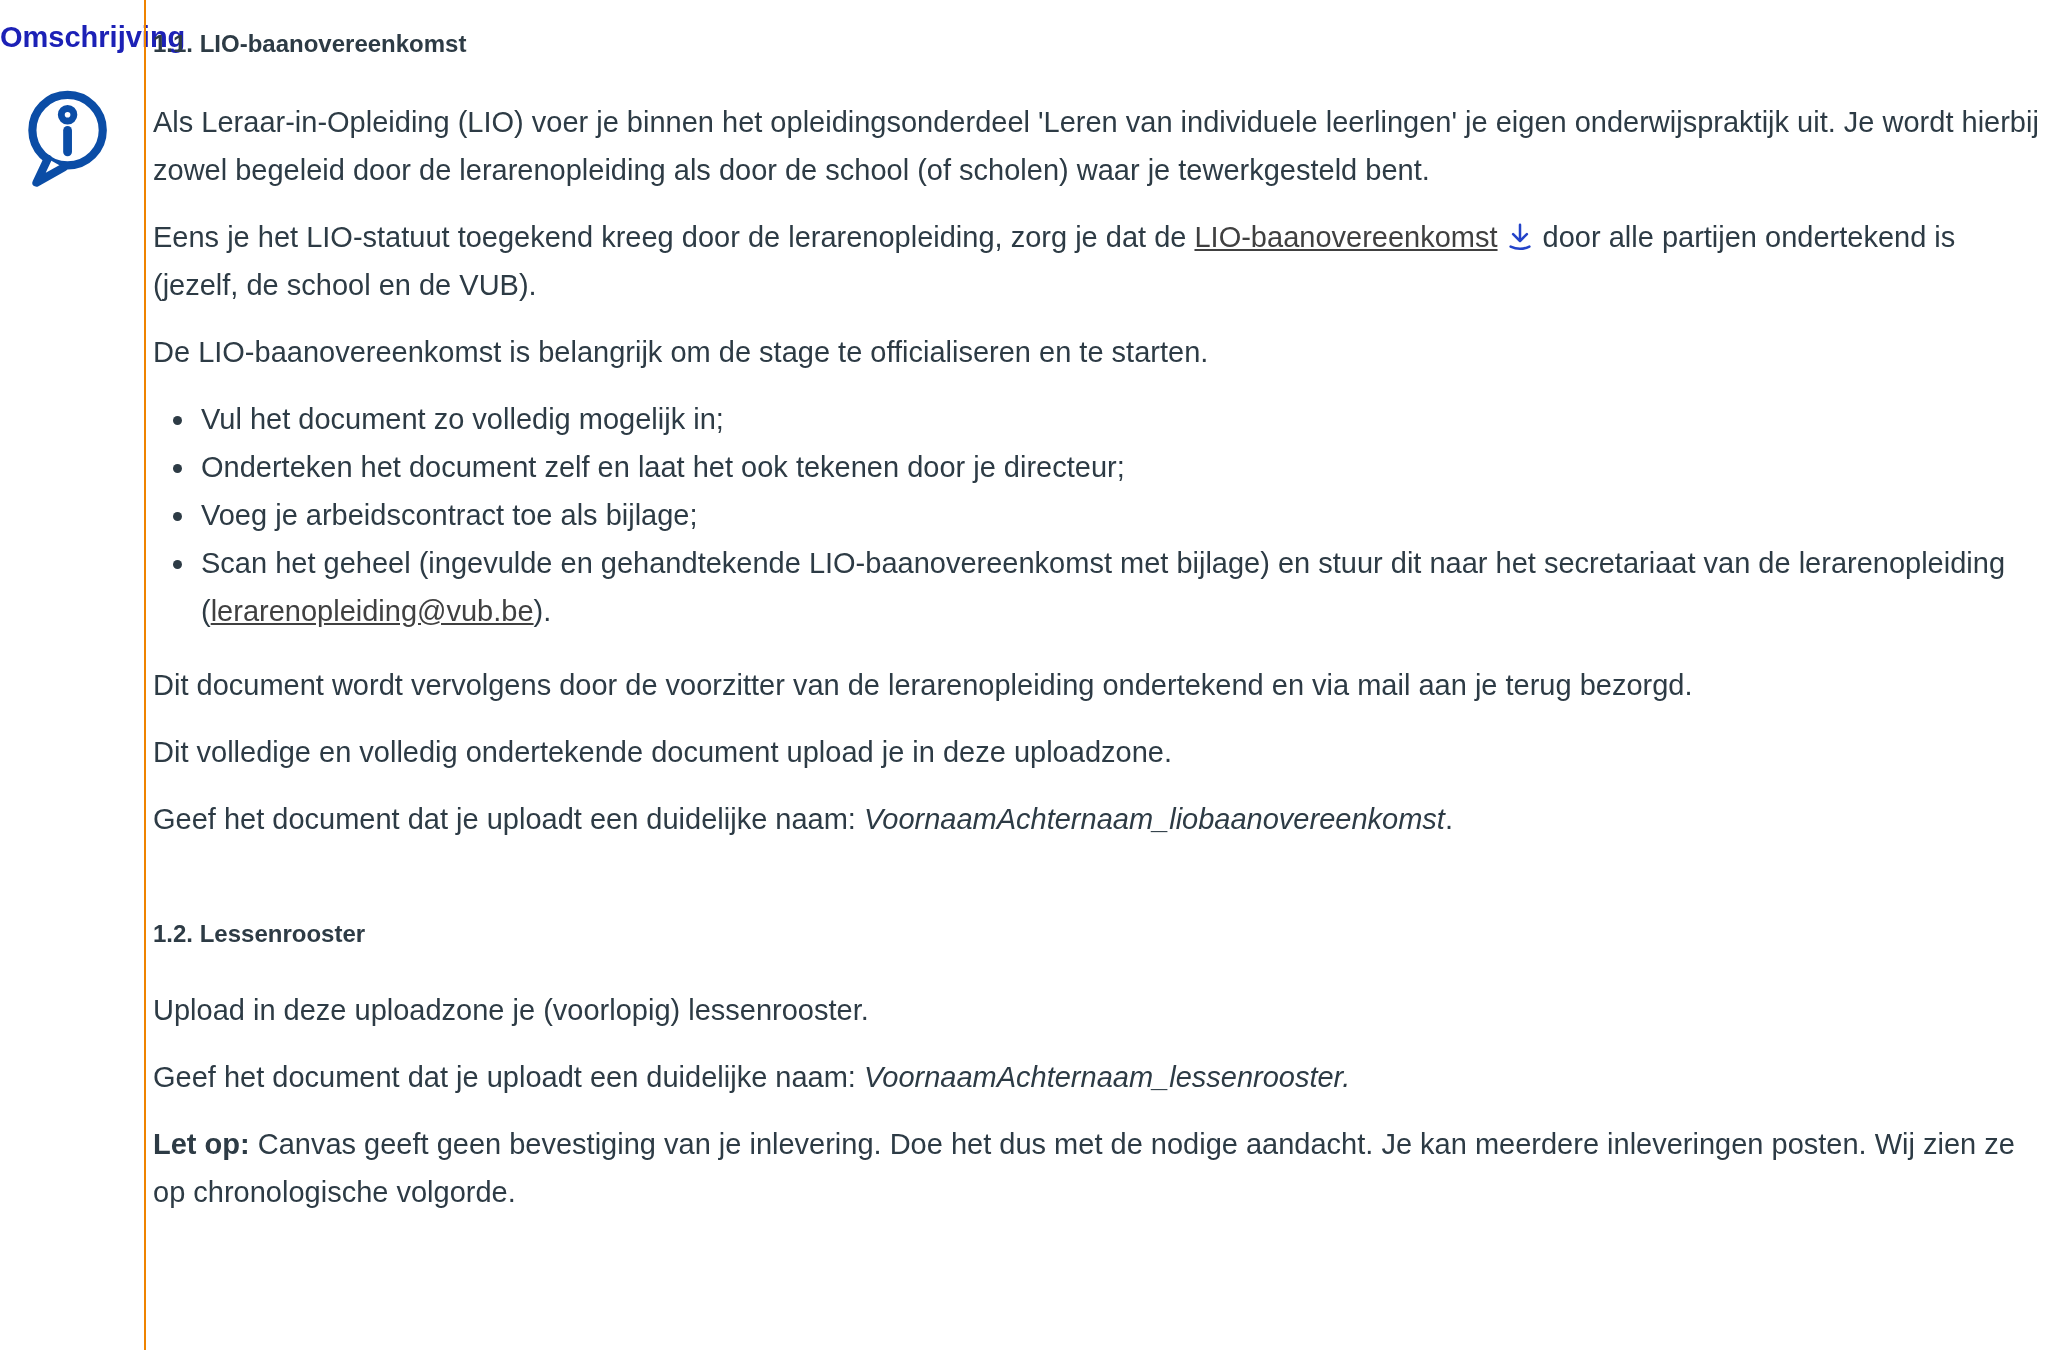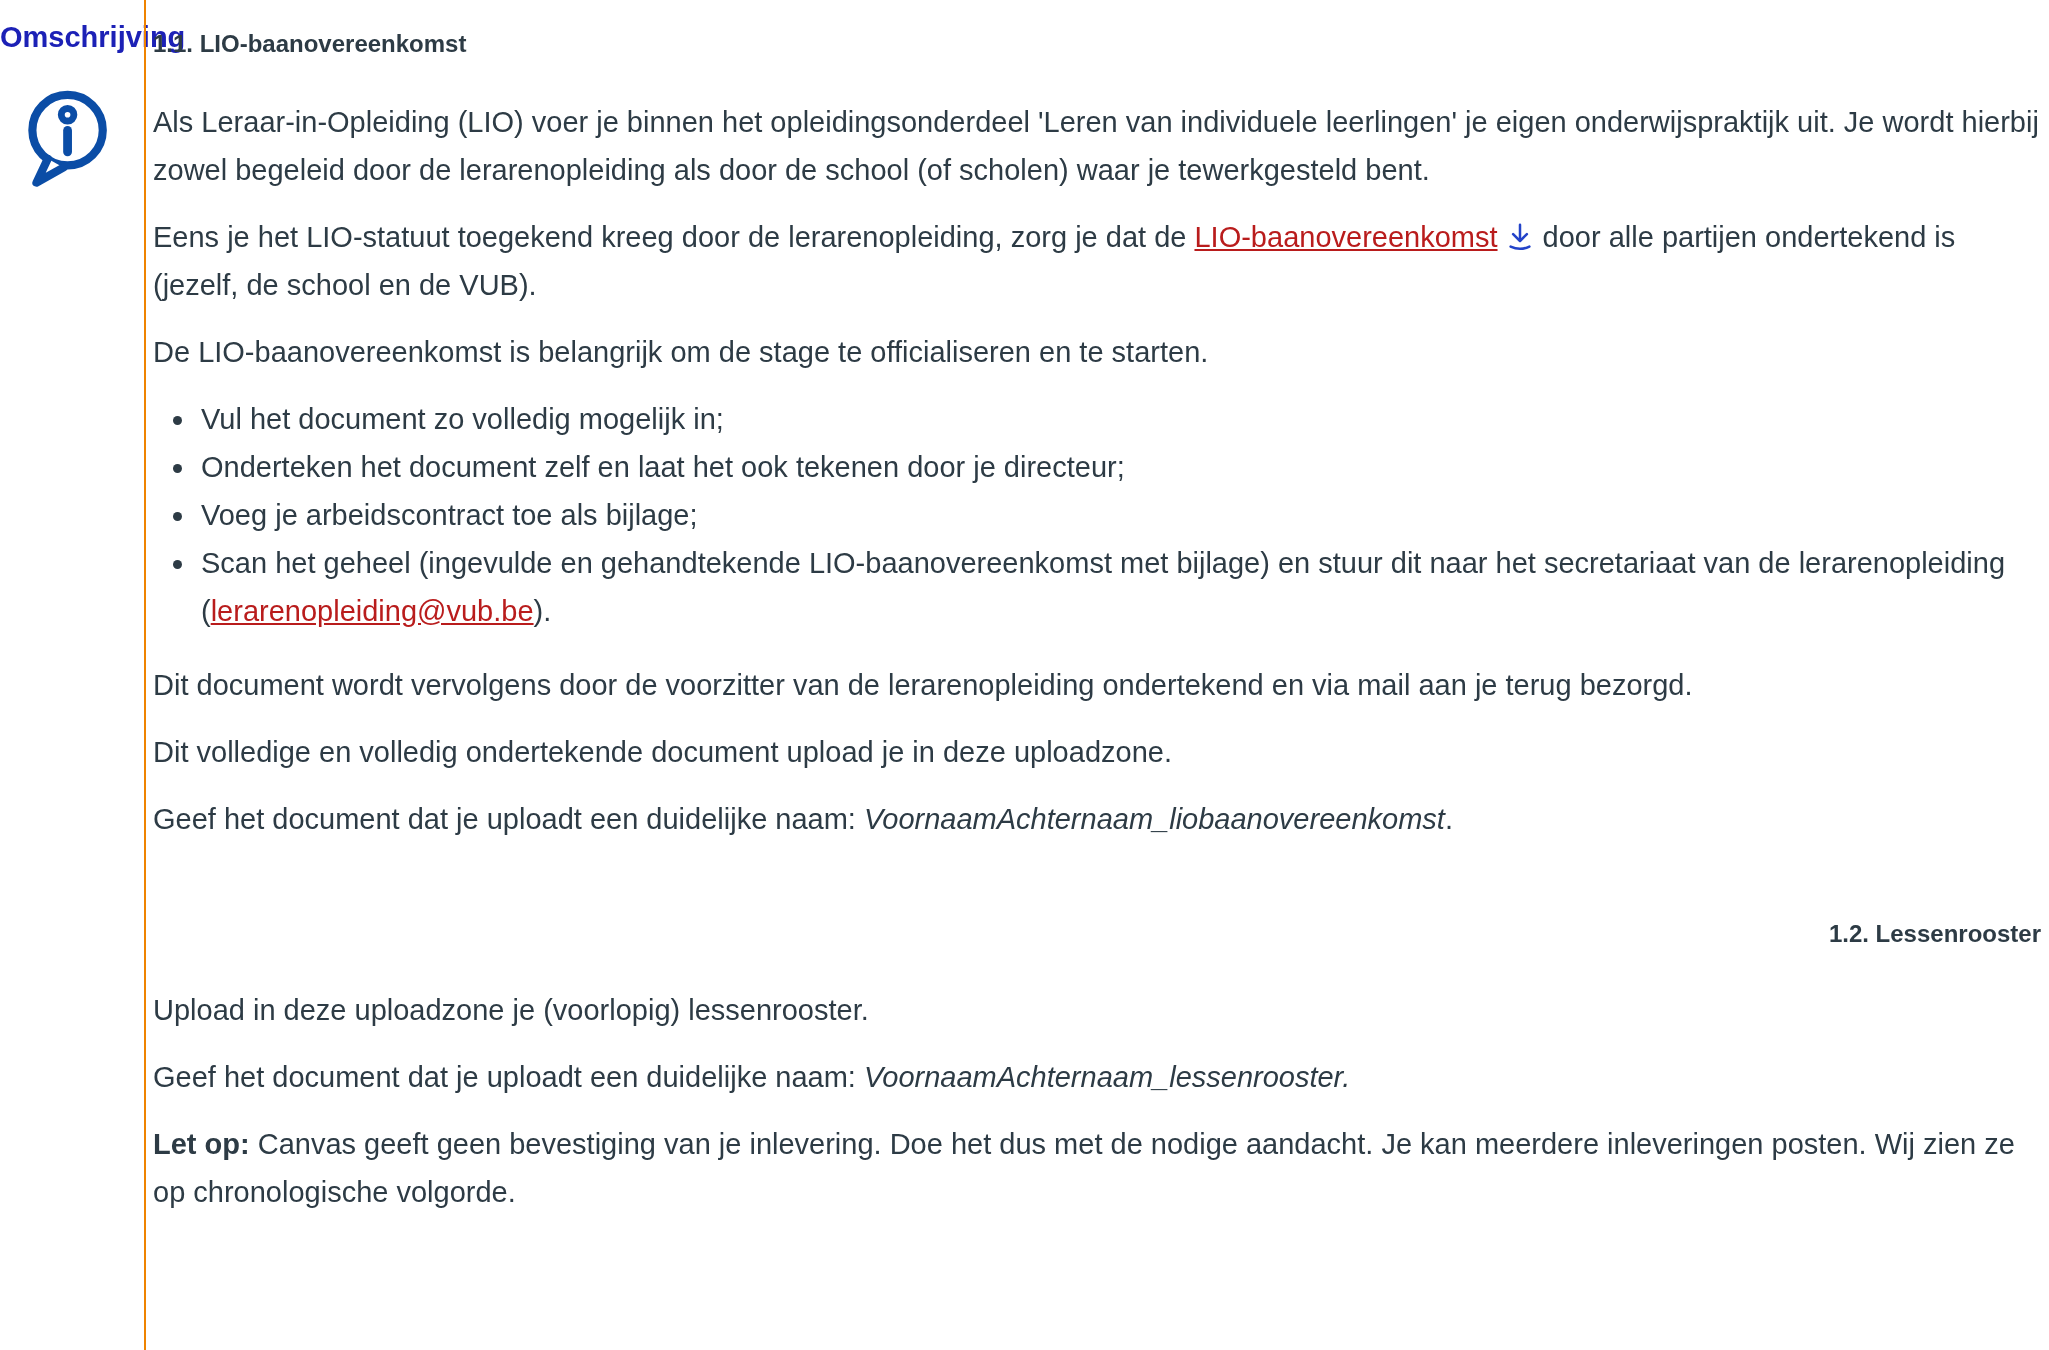--- a/index.html
+++ b/index.html
@@ -29,26 +29,26 @@
   
   .content {
     position:absolute; left:144px; top:0; right:0; bottom:0;
     border-left:2px solid #ef8300;
     padding:20px 8px 0 7px; box-sizing:border-box;
     font-size:29px; line-height:48px;
   }
   .content h3 {
     font-size:24px; line-height:48px; font-weight:700; margin:0 0 30px;
   }
-  .content h3.second { margin:0 0 28px;text-align:right; }
+  .content h3.second { margin:0 0 28px; }
   .content p { margin:0 0 19px; white-space:pre-wrap; }
   .content ul { margin:6px 0 26px; padding-left:44px; }
   .content li { margin:0; padding-left:4px; }
   a.doclink, a.maillink {
-    color:#b91c1c; text-decoration:underline; cursor:pointer;
+    color:#404040; text-decoration:underline; cursor:pointer;
   }
   .dl-icon {
     display:inline-block; width:30px; height:30px;
     vertical-align:-4px; margin-left:7px;
   }
   .filename { font-style:italic; }
   .note-label { font-weight:700; }
   .spacer { height:48px; }
 </style>
 </head>

